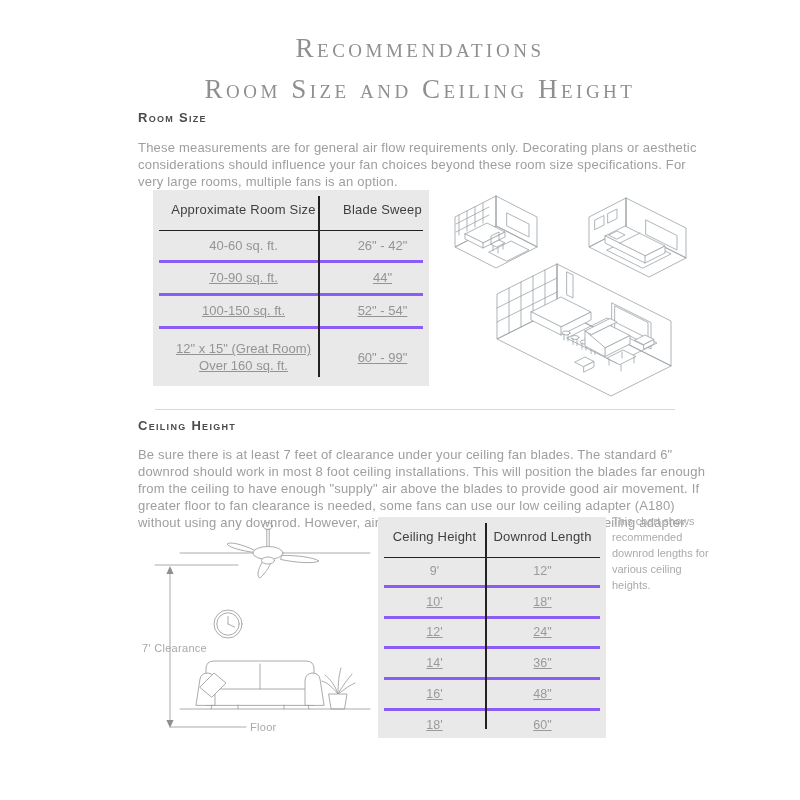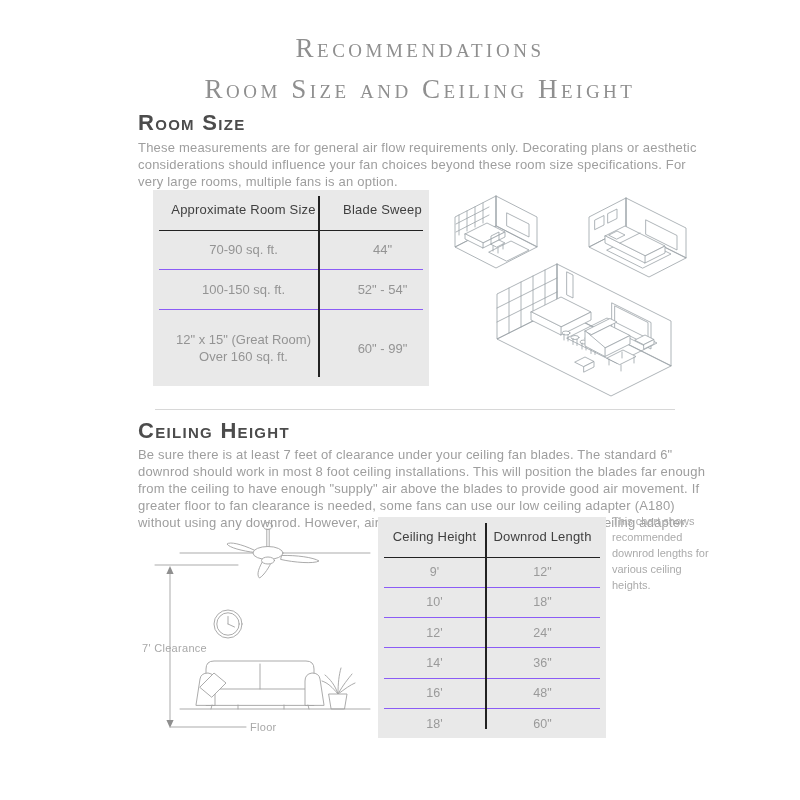--- a/index.html
+++ b/index.html
@@ -12,21 +12,21 @@
   
   .title-wrap { position:absolute; left:130px; top:28px; width:580px; text-align:center; }
   .title-line {
     font-family:"Liberation Serif", serif;
     font-variant:small-caps; font-size:27px; font-weight:400;
     letter-spacing:3.5px; color:#8f8f8f; line-height:41px;
   }
   
   .section-heading {
     position:absolute; left:138px;
-    font-variant:small-caps; font-weight:bold; font-size:22px;
+    font-variant:small-caps; font-weight:bold; font-size:13px;
     letter-spacing:1.3px; color:#4c4c4c;
   }
   .section-heading.room { top:110px; }
   .section-heading.ceiling { top:418px; }
   
   .para {
     position:absolute; left:138px; font-size:13px; line-height:17px;
     color:#9e9e9e; letter-spacing:.2px;
   }
   .para.room { top:139px; width:572px; }
@@ -36,21 +36,21 @@
   
   .tbl-box { position:absolute; background:#e9e9e9; padding:0 6px; }
   .tbl-box.t1 { left:153px; top:190px; width:276px; height:196px; }
   .tbl-box.t2 { left:378px; top:517px; width:228px; height:221px; }
   .tbl-box table { width:100%; height:100%; border-collapse:collapse; table-layout:fixed; }
   .tbl-box th {
     font-size:13px; font-weight:400; color:#3f3f3f; letter-spacing:.2px;
     border-bottom:1.5px solid #222; height:40px; vertical-align:middle;
   }
   .tbl-box td { font-size:13px; color:#949494; vertical-align:middle; }
-  .tbl-box tbody tr + tr td { border-top:1px solid #8b5cf6; }
+  .tbl-box tbody tr + tr td { border-top:3px solid #8b5cf6;text-decoration:underline; }
   .t1 th, .t1 td { text-align:center; }
   .t1 th:first-child, .t1 td:first-child { width:159px; padding-left:10px; }
   .t1 th:last-child, .t1 td:last-child { padding-left:24px; }
   .t1 td:first-child { white-space:pre-line; line-height:17px; }
   .t2 th, .t2 td { text-align:center; }
   .t2 th:first-child, .t2 td:first-child { width:101px; }
   .t2 td { font-size:12.5px; color:#9a9a9a; }
   .vdiv { position:absolute; top:6px; bottom:9px; width:1.5px; background:#222; }
   .t1 .vdiv { left:165px; }
   .t2 .vdiv { left:107px; }
@@ -80,20 +80,24 @@
   <div class="tbl-box t1">
     <div class="vdiv"></div>
     <table>
       <thead>
         <tr>
           <th>Approximate Room Size</th>
           <th>Blade Sweep</th>
         </tr>
       </thead>
       <tbody>
+          <tr>
+            <td>40-60 sq. ft.</td>
+            <td>26" - 42"</td>
+          </tr>
           <tr>
             <td>70-90 sq. ft.</td>
             <td>44"</td>
           </tr>
           <tr>
             <td>100-150 sq. ft.</td>
             <td>52" - 54"</td>
           </tr>
           <tr>
             <td>12" x 15" (Great Room)

